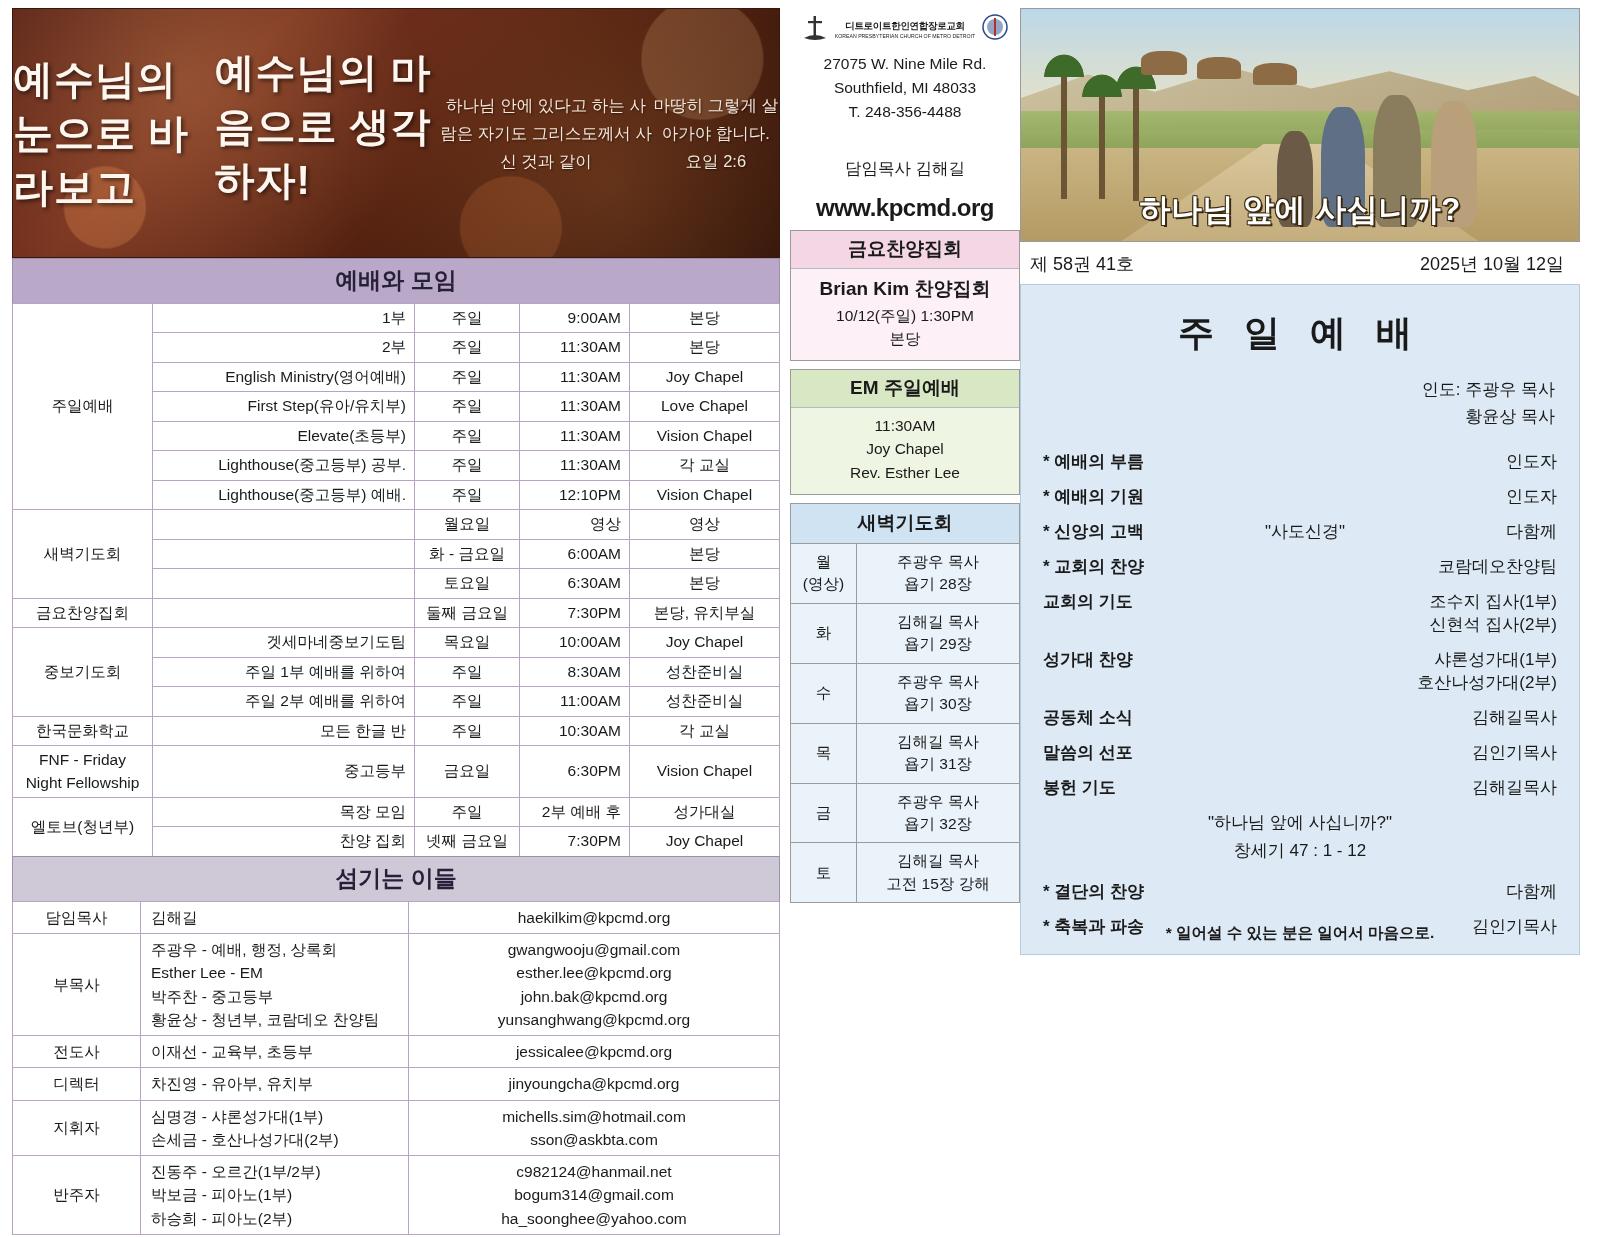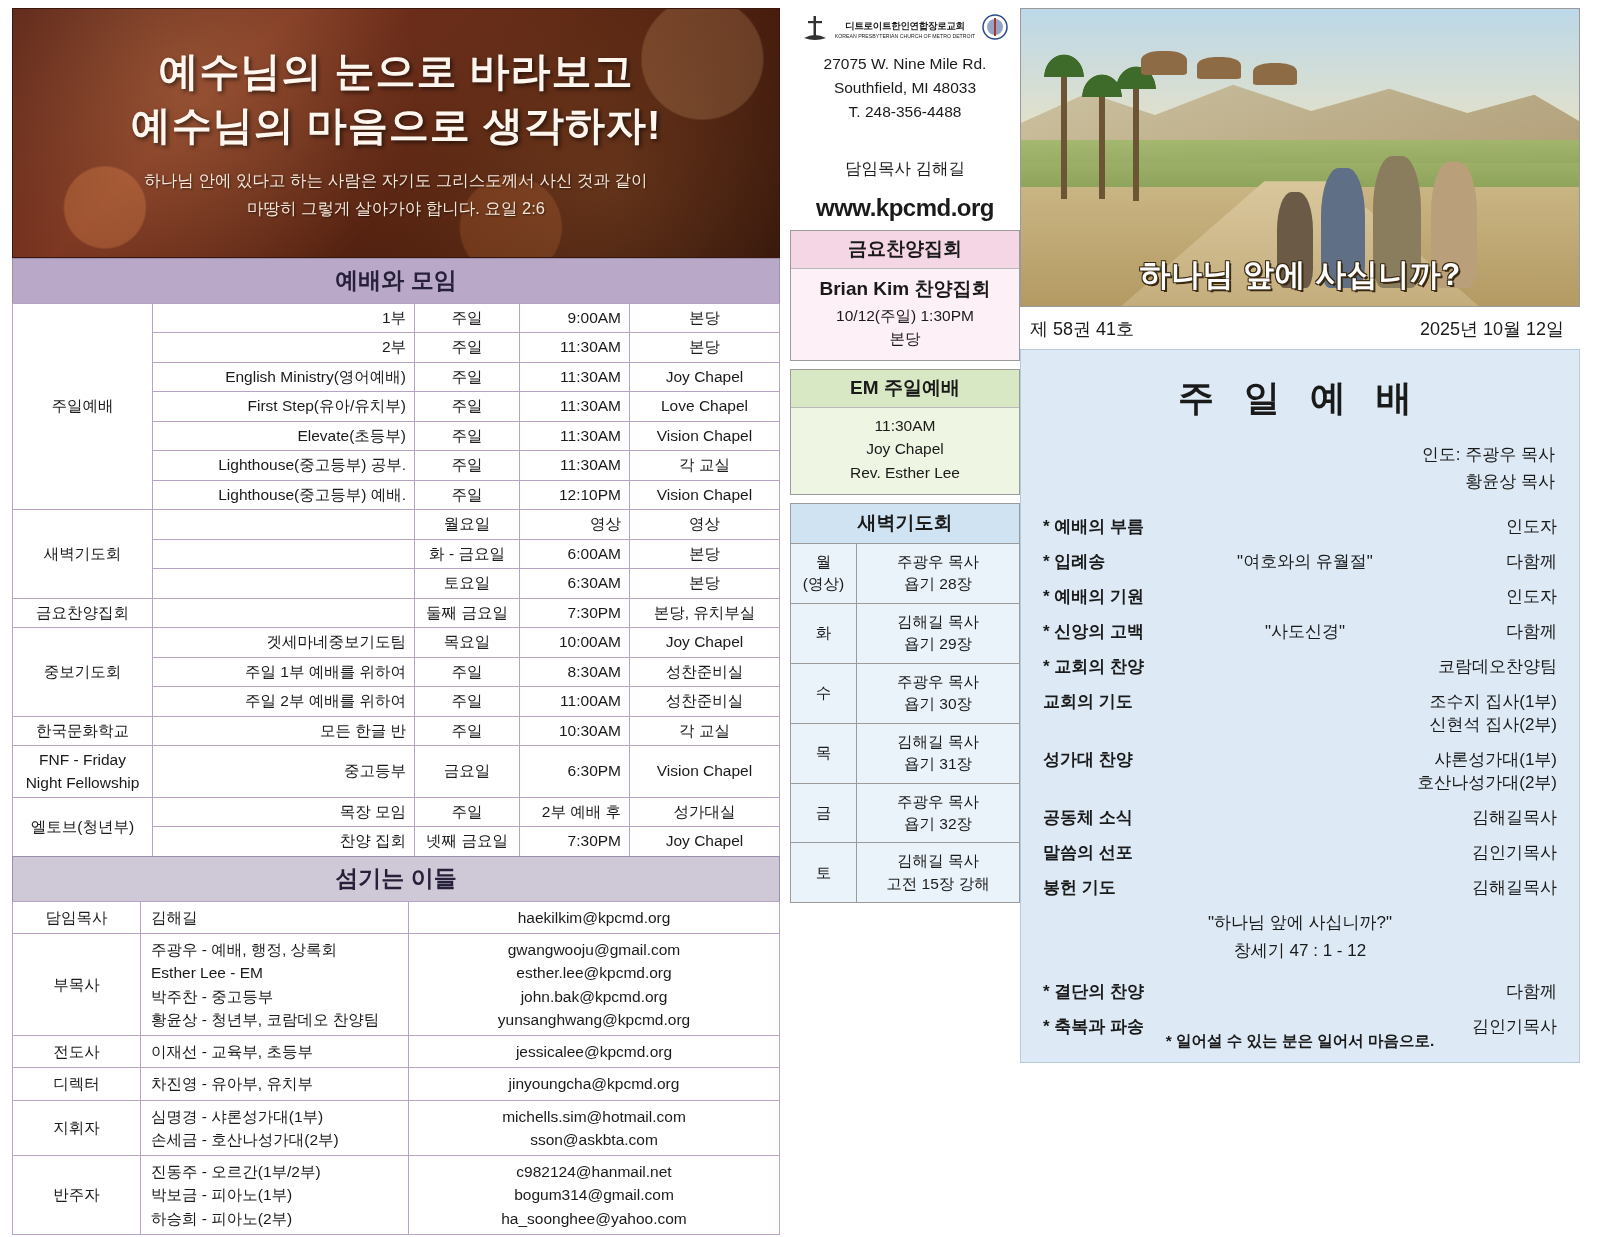--- a/index.html
+++ b/index.html
@@ -19,21 +19,21 @@
 
   .banner {
     position:relative;
     height:250px;
     background:
       radial-gradient(circle at 22% 28%, rgba(255,190,120,0.22), transparent 38%),
       radial-gradient(circle at 78% 70%, rgba(255,170,90,0.18), transparent 42%),
       linear-gradient(135deg,#5a2418 0%, #7a3420 28%, #51200f 60%, #2e1108 100%);
     border:1px solid #3a170c;
     overflow:hidden;
-    display:flex; flex-direction:column; justify-content:center; align-items:center;
+    display:flex; flex-direction:row; justify-content:center; align-items:center;
   }
   .banner:before{
     content:""; position:absolute; inset:0;
     background:
       radial-gradient(circle at 12% 80%, rgba(255,160,90,0.25) 0 40px, transparent 42px),
       radial-gradient(circle at 90% 20%, rgba(255,200,140,0.18) 0 60px, transparent 62px),
       radial-gradient(circle at 65% 88%, rgba(255,150,80,0.16) 0 50px, transparent 52px);
   }
   .banner-l1, .banner-l2 {
     position:relative;
@@ -111,21 +111,21 @@
   .green .box-body  { background:#eef5e2; }
   .blue-head { background:#cfe3f2; font-size:19px; font-weight:bold; text-align:center; padding:6px 0 7px; border:1px solid #9b9b9b; border-bottom:none; margin-top:8px;}
   .big-name { font-size:19px; font-weight:bold; }
 
   table.dawn { width:100%; border-collapse:collapse; table-layout:fixed; background:#eaf3fa; }
   table.dawn td { border:1px solid #9b9b9b; font-size:15.5px; text-align:center; padding:7px 2px; line-height:1.45; }
   .d-day { width:66px; }
 
   
   .hero {
-    position:relative; height:299px; overflow:hidden;
+    position:relative; height:234px; overflow:hidden;
     border:1px solid #9a9a9a;
     background:linear-gradient(#cfe3ef 0%, #e6dcbf 38%, #cdbd8d 55%, #b9a46f 100%);
   }
   .sky { position:absolute; left:0; right:0; top:0; height:45%;
          background:linear-gradient(#bcd8e8, #e8e2c6); }
   .mount { position:absolute; top:18%; left:0; right:0; height:34%;
     background:linear-gradient(160deg,#cbbf9c,#a8936a);
     clip-path:polygon(0 60%, 12% 30%, 24% 52%, 38% 22%, 52% 48%, 66% 26%, 80% 50%, 92% 32%, 100% 58%, 100% 100%, 0 100%);
     opacity:.85;
   }
@@ -144,21 +144,21 @@
   .hero-title {
     position:absolute; left:0; right:0; bottom:10px; text-align:center;
     font-size:31px; font-weight:bold; color:#ffffff;
     text-shadow:2px 2px 0 #3b2a12, -1px -1px 0 #3b2a12, 1px -1px 0 #3b2a12, -1px 1px 0 #3b2a12;
     letter-spacing:0.5px;
   }
 
   .meta-row { display:flex; align-items:center; justify-content:space-between;
               padding:10px 16px 8px 10px; font-size:18px; }
 
-  .worship-panel { background:#ddeaf5; border:1px solid #b6ccdd; padding:14px 18px 18px; min-height:600px; position:relative; }
+  .worship-panel { background:#ddeaf5; border:1px solid #b6ccdd; padding:14px 18px 10px; min-height:600px; position:relative; }
   .worship-title { text-align:center; font-size:36px; font-weight:bold; letter-spacing:10px; padding:10px 0 18px; }
   .leaders { text-align:right; font-size:17px; line-height:1.6; padding-right:6px; margin-bottom:14px; }
 
   table.order { width:100%; border-collapse:collapse; table-layout:fixed; }
   table.order td { padding:6px 4px; font-size:17px; vertical-align:top; }
   .o-item { width:180px; font-weight:bold; }
   .o-mid { text-align:center; }
   .o-who { text-align:right; width:170px; }
   .sermon { text-align:center; font-size:17px; line-height:1.6; padding:4px 0 10px; }
   .footnote { text-align:center; font-size:15.5px; font-weight:bold; line-height:1.5; position:absolute; bottom:10px; left:0; right:0; }
@@ -517,27 +517,20 @@
         <table class="order">
           <tbody id="order-body">
               <tr>
                 <td class="o-item">* 예배의 부름</td>
                 <td class="o-mid"></td>
                 <td class="o-who">
                   <div>인도자</div>
                 </td>
               </tr>
               <tr>
-                <td class="o-item">* 입례송</td>
-                <td class="o-mid">"여호와의 유월절"</td>
-                <td class="o-who">
-                  <div>다함께</div>
-                </td>
-              </tr>
-              <tr>
                 <td class="o-item">* 예배의 기원</td>
                 <td class="o-mid"></td>
                 <td class="o-who">
                   <div>인도자</div>
                 </td>
               </tr>
               <tr>
                 <td class="o-item">* 신앙의 고백</td>
                 <td class="o-mid">"사도신경"</td>
                 <td class="o-who">

